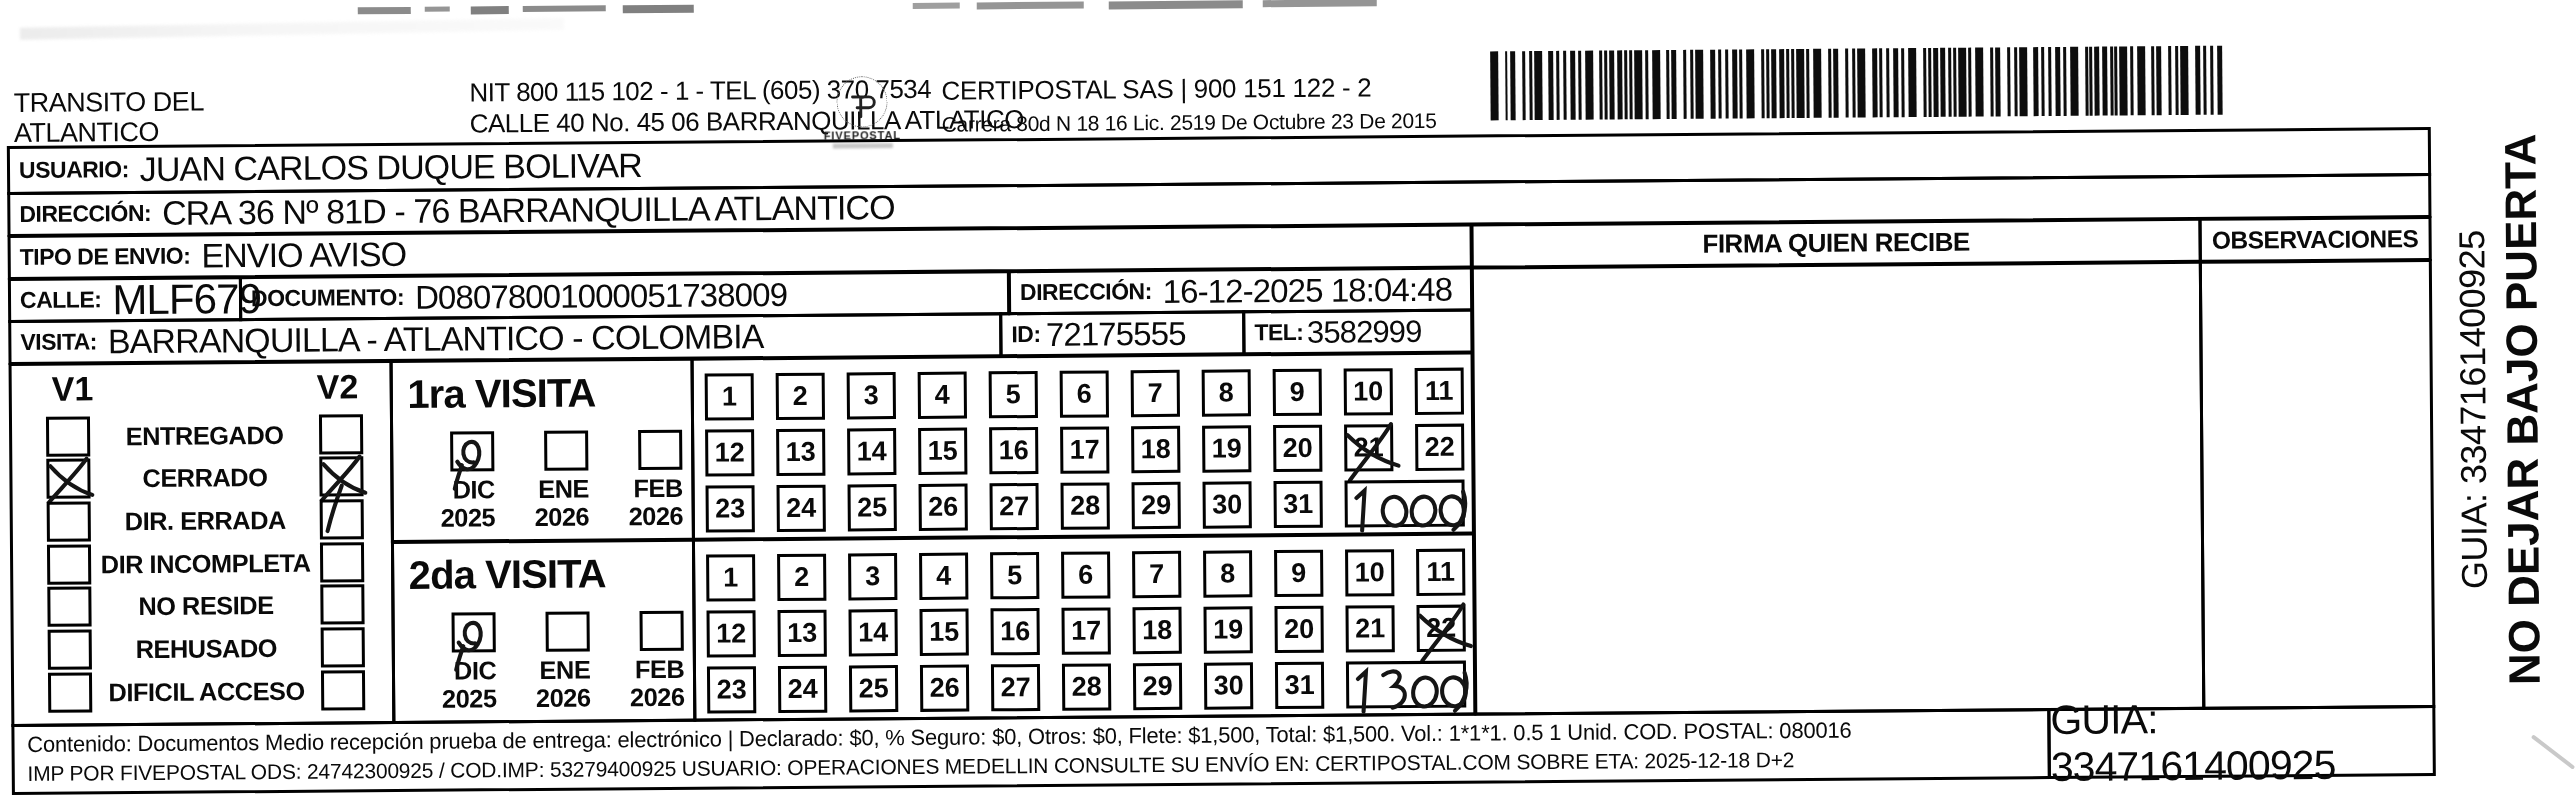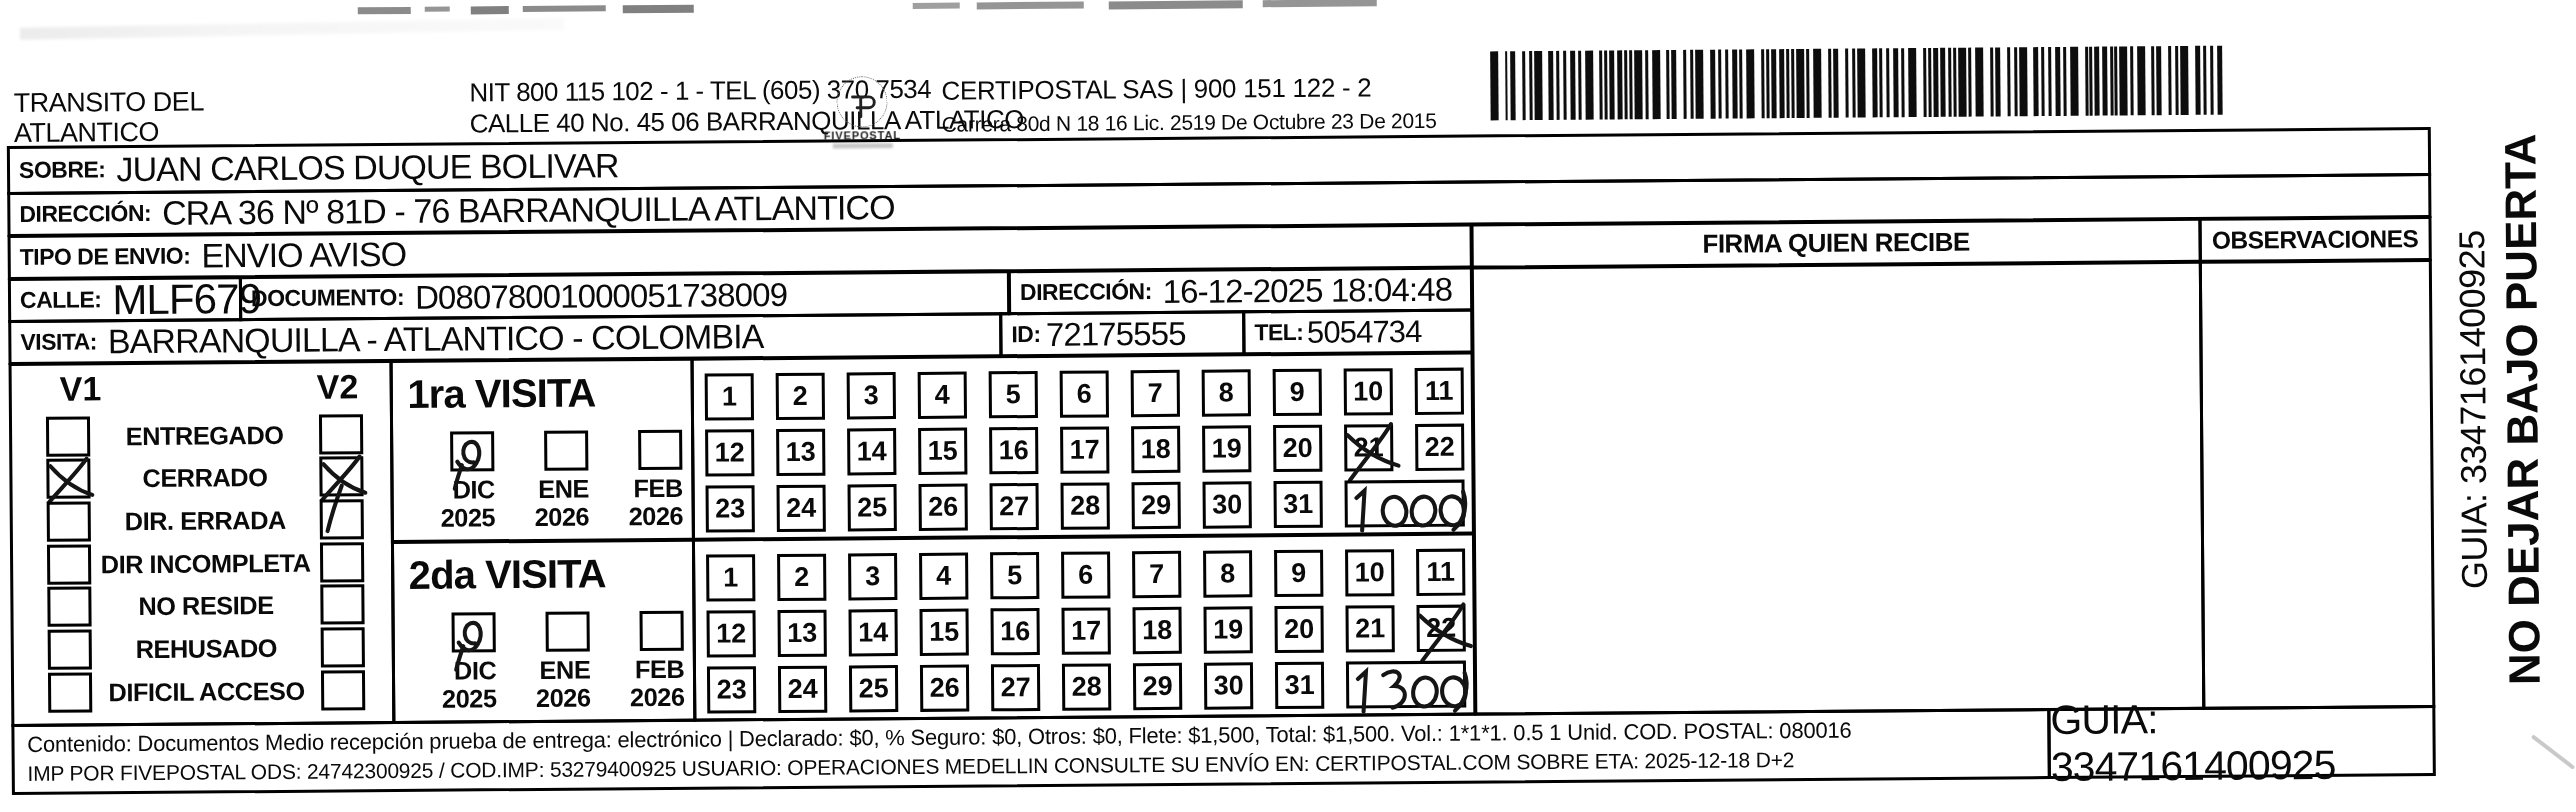--- a/index.html
+++ b/index.html
@@ -185,21 +185,21 @@
         <div style="position:absolute;left:678px;top:0;width:2.7px;height:69px;background:#0d0d0d"></div>
         <div style="position:absolute;left:685px;top:0;width:2.7px;height:69px;background:#0d0d0d"></div>
         <div style="position:absolute;left:690px;top:0;width:8.2px;height:69px;background:#0d0d0d"></div>
         <div style="position:absolute;left:705px;top:0;width:5.4px;height:69px;background:#0d0d0d"></div>
         <div style="position:absolute;left:713px;top:0;width:2.7px;height:69px;background:#0d0d0d"></div>
         <div style="position:absolute;left:720px;top:0;width:2.7px;height:69px;background:#0d0d0d"></div>
         <div style="position:absolute;left:727px;top:0;width:5.4px;height:69px;background:#0d0d0d"></div>
       </div>
 
   <div class="cell" style="left:9px;top:136px;width:2424px;height:49px">
-    <span class="lbl">SOBRE:</span>
+    <span class="lbl">USUARIO:</span>
     <span class="val" style="font-size:34px">JUAN CARLOS DUQUE BOLIVAR</span>
   </div>
   <div class="cell" style="left:9px;top:182px;width:2424px;height:45px">
     <span class="lbl">DIRECCIÓN:</span>
     <span class="val" style="font-size:34px">CRA 36 Nº 81D - 76 BARRANQUILLA ATLANTICO</span>
   </div>
   <div class="cell" style="left:9px;top:225px;width:1465px;height:45px">
     <span class="lbl">TIPO DE ENVIO:</span>
     <span class="val" style="font-size:34px">ENVIO AVISO</span>
   </div>
@@ -223,25 +223,25 @@
   <div class="cell" style="left:9px;top:310px;width:994px;height:45px">
     <span class="lbl">VISITA:</span>
     <span class="val" style="font-size:34px">BARRANQUILLA - ATLANTICO - COLOMBIA</span>
   </div>
   <div class="cell" style="left:1000px;top:310px;width:246px;height:45px;gap:5.4px">
     <span class="lbl">ID:</span>
     <span class="val" style="font-size:33px">72175555</span>
   </div>
   <div class="cell" style="left:1243px;top:310px;width:231px;height:45px;gap:3.6px">
     <span class="lbl">TEL:</span>
-    <span class="val" style="font-size:31px">5054734</span>
+    <span class="val" style="font-size:31px">3582999</span>
   </div>
 
   <div class="cell" style="left:9px;top:353px;width:384px;height:364px;display:block;padding:0">
-    <div class="vhead" style="left:48px">V1</div>
+    <div class="vhead" style="left:40px">V1</div>
     <div class="vhead" style="left:305px">V2</div>
     <div id="status-rows">
           <div class="st-row" style="top:51px">
      <div class="cb"></div>
      <div class="st-label">ENTREGADO</div>
      <div class="cb"></div>
    </div>
           <div class="st-row" style="top:93px">
      <div class="cb">
               <svg class="mark" style="left:-8.2px;top:-10px" width="58" height="58" viewBox="0 0 64 64">

